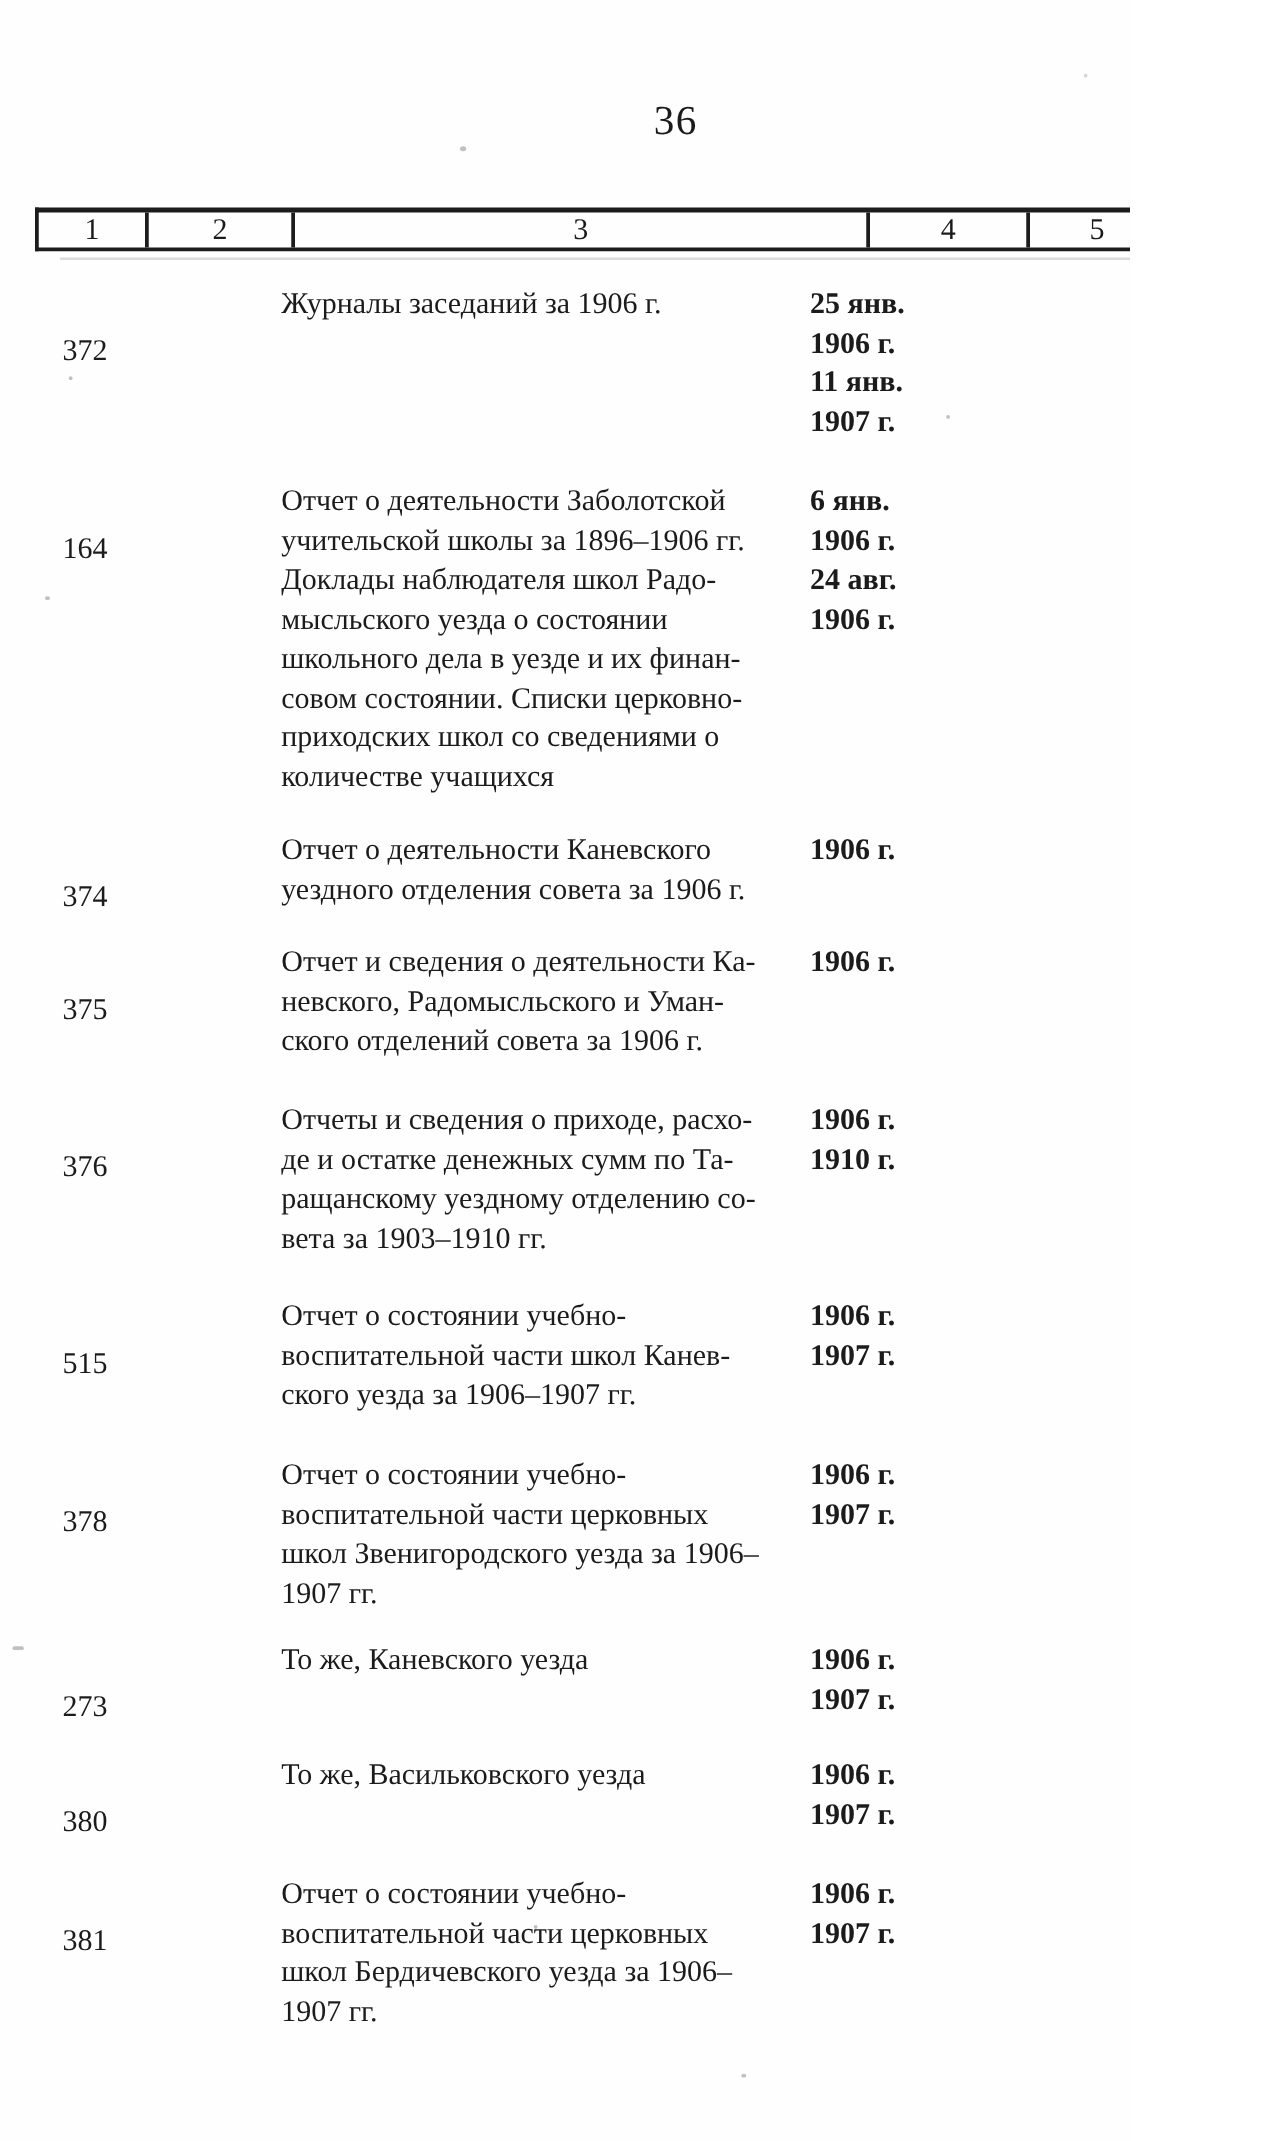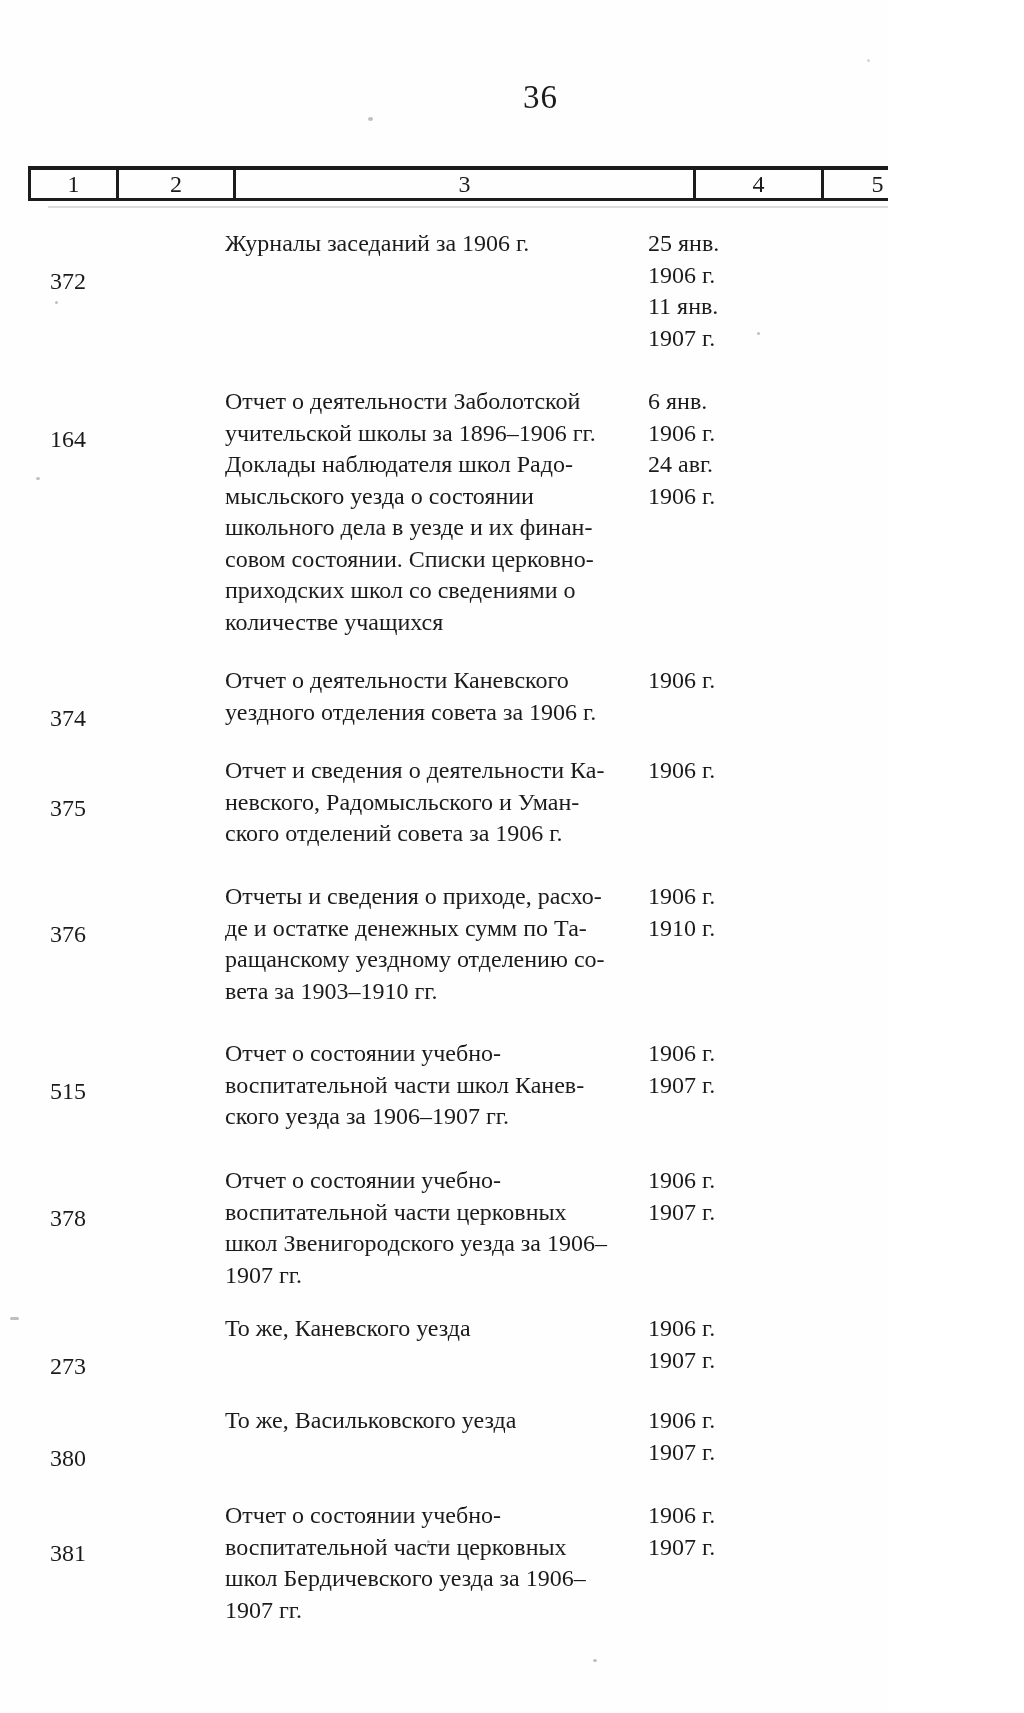--- a/index.html
+++ b/index.html
@@ -4,20 +4,21 @@
 <title>Архивная опись — стр. 36</title>
 <style>
   html,body{margin:0;padding:0;background:#ffffff;}
   .page{
     position:relative;
     width:888px;height:1713px;
     background:#fefefe;
     font-family:"Liberation Serif","DejaVu Serif",serif;
     color:#1b1b1b;
     overflow:hidden;
+    padding-left:16px;
   }
   .page-number{
     position:absolute;top:81px;left:523px;
     font-size:33px;line-height:1;
     letter-spacing:1px;
   }
   
   .thead{
     position:absolute;top:166px;left:28px;width:996px;height:35px;
     display:flex;box-sizing:border-box;
@@ -32,21 +33,21 @@
   .th + .th{border-left:3px solid #1c1c1c;}
   .c1{width:85px}.c2{width:117px}.c3{width:460px}.c4{width:128px}.c5{width:110px}.c6{flex:1}
   .subline{
     position:absolute;top:206px;left:48px;width:976px;height:2px;
     background:#c8c8c8;opacity:.65;
   }
   
   .row{position:absolute;left:0;width:1024px;font-size:24px;line-height:31.5px;}
   .num{position:absolute;left:50px;top:0;margin-top:38px;}
   .desc{position:absolute;left:225px;top:0;width:440px;white-space:pre-line;}
-  .dates{position:absolute;left:648px;top:0;width:180px;white-space:pre-line;}
+  .dates{position:absolute;left:648px;top:0;width:180px;white-space:pre-line;font-weight:bold;}
   
   .speck{position:absolute;background:#8d8d8d;border-radius:50%;opacity:.55;}
 </style>
 </head>
 <body>
 
 <div class="page">
 
   <div class="page-number">36</div>
 

